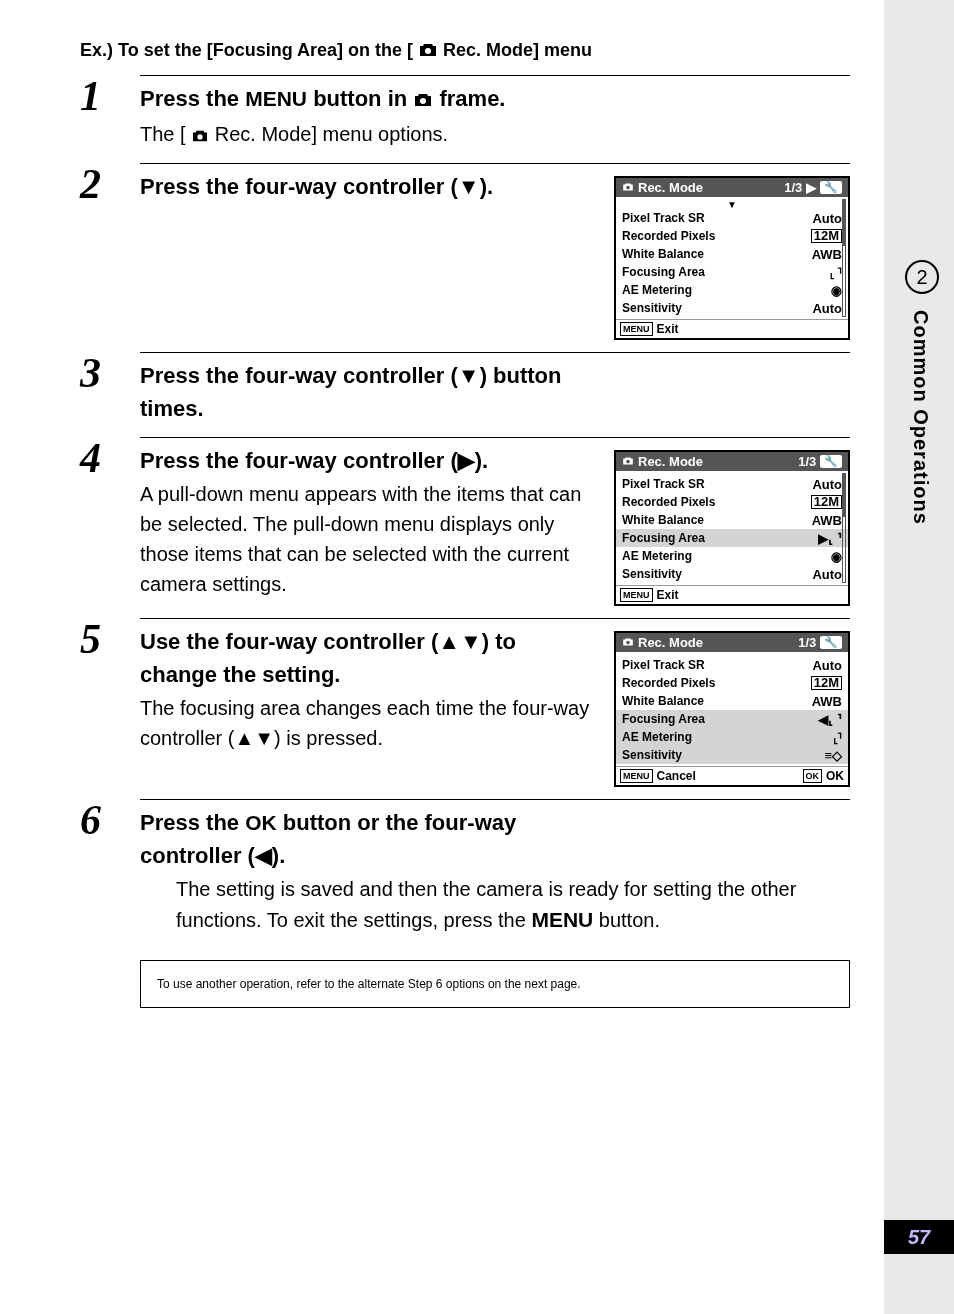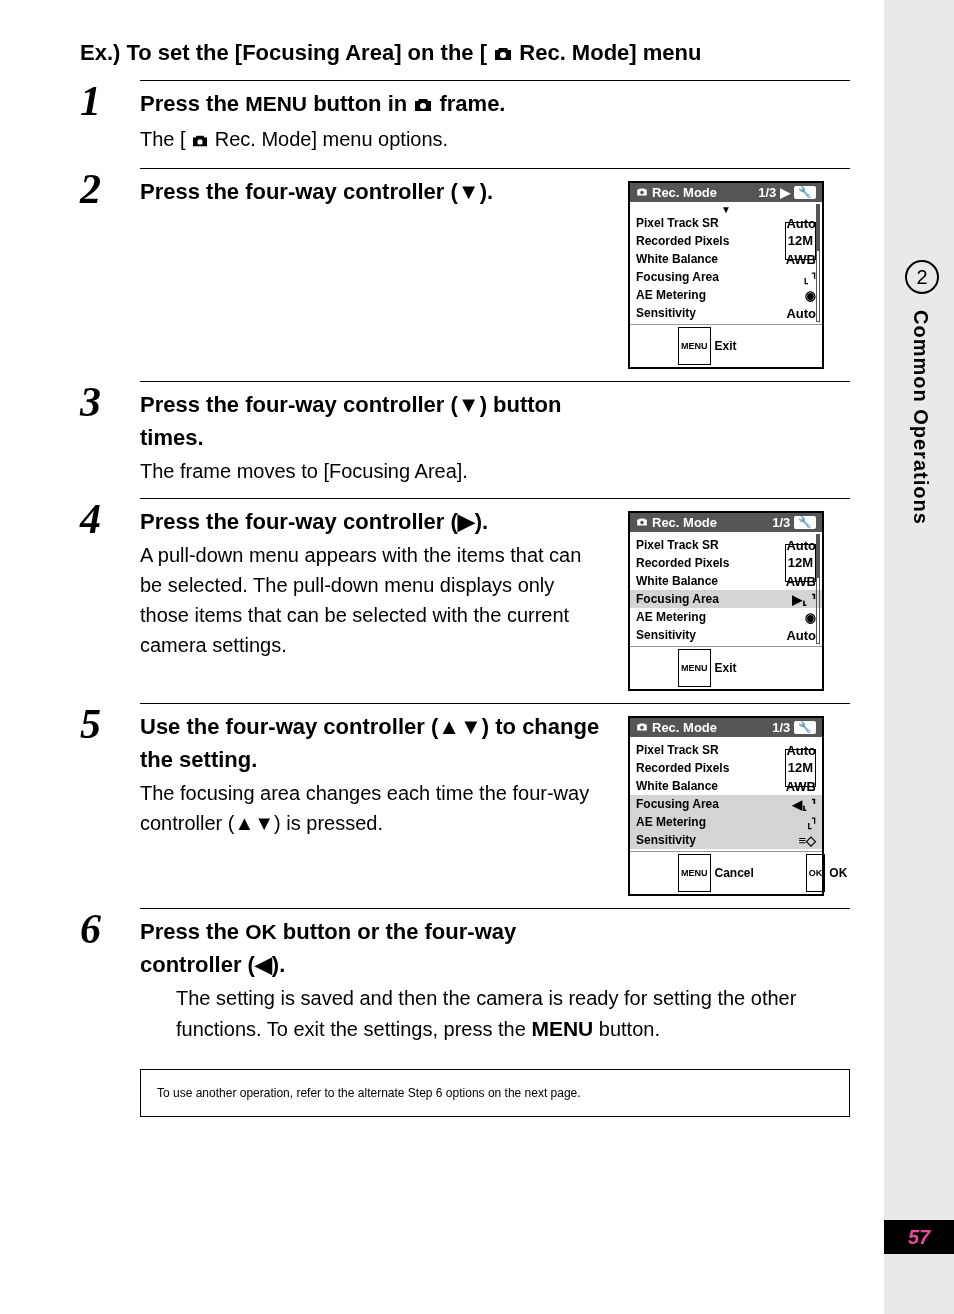--- a/index.html
+++ b/index.html
@@ -1,46 +1,46 @@
 <!DOCTYPE html>
 <html><head>
 <meta charset="utf-8">
 <style>
   * { box-sizing: border-box; margin: 0; padding: 0; }
   html, body { width: 954px; height: 1314px; font-family: Arial, Helvetica, sans-serif; background: #fff; color: #000; }
   .page { position: relative; width: 954px; height: 1314px; }
   .right-rail { position: absolute; right: 0; top: 0; width: 70px; height: 100%; background: #e9e9e9; }
   .rail-num { position: absolute; right: 15px; top: 260px; width: 34px; height: 34px; border: 2px solid #000; border-radius: 50%; display: flex; align-items: center; justify-content: center; font-size: 20px; background: #e9e9e9; }
   .rail-text { position: absolute; right: 22px; top: 310px; writing-mode: vertical-rl; font-weight: bold; font-size: 20px; letter-spacing: 1px; }
-  .page-num { position: absolute; right: 0; bottom: 60px; width: 70px; height: 34px; background: #000; color: #ec4899; display: flex; align-items: center; justify-content: center; font-weight: bold; font-style: italic; font-size: 20px; }
+  .page-num { position: absolute; right: 0; bottom: 60px; width: 70px; height: 34px; background: #000; color: #c4b5fd; display: flex; align-items: center; justify-content: center; font-weight: bold; font-style: italic; font-size: 20px; }
 
   .content { position: absolute; left: 80px; top: 40px; width: 770px; }
-  .ex-title { font-weight: bold; font-size: 22px; margin-bottom: 4px; }
+  .ex-title { font-weight: bold; font-size: 18px; margin-bottom: 4px; }
   .cam-icon { display: inline-block; vertical-align: -2px; }
 
   .step { display: flex; margin-top: 12px; }
   .step-num { width: 60px; font-size: 42px; font-weight: bold; font-style: italic; font-family: Georgia, 'Times New Roman', serif; line-height: 1; flex-shrink: 0; }
   .step-body { flex: 1; border-top: 1px solid #000; padding-top: 6px; }
   .step-head { font-weight: bold; font-size: 22px; line-height: 1.5; max-width: 470px; }
   .step-desc { font-size: 20px; line-height: 1.5; max-width: 470px; margin-top: 2px; }
-  .step-flex { display: flex; gap: 28px; }
+  .step-flex { display: flex; gap: 16px; }
   .step-text { flex: 1; max-width: 460px; }
 
-  .lcd { width: 196px; border: 2px solid #000; background: #fff; font-family: Arial, sans-serif; font-size: 13px; flex-shrink: 0; margin-top: 6px; position: relative; }
+  .lcd { width: 236px; border: 2px solid #000; background: #fff; font-family: Arial, sans-serif; font-size: 13px; flex-shrink: 0; margin-top: 6px; position: relative; }
   .lcd-title { background: #555; color: #fff; padding: 2px 6px; display: flex; align-items: center; gap: 4px; font-weight: bold; }
   .lcd-title .spacer { flex: 1; }
   .lcd-title .page-ind { background: #fff; color: #333; padding: 0 4px; border-radius: 2px; font-size: 11px; }
   .lcd-body { position: relative; padding: 4px 6px 2px 6px; }
   .lcd-row { display: flex; justify-content: space-between; align-items: center; height: 18px; font-weight: bold; font-size: 12px; }
   .lcd-row .label { white-space: nowrap; }
   .lcd-row .val { white-space: nowrap; font-size: 13px; }
   .lcd-row.hl { background: #d4d4d4; margin: 0 -6px; padding: 0 6px; }
   .lcd-footer { border-top: 1px solid #999; padding: 2px 4px; display: flex; align-items: center; gap: 4px; font-weight: bold; font-size: 12px; }
   .lcd-footer .spacer { flex: 1; }
-  .boxed { border: 1px solid #000; padding: 12px 2px; font-size: 9px; line-height: 12px; display: inline-block; margin-left: 44px; }
+  .boxed { border: 1px solid #000; padding: 0 2px; font-size: 9px; line-height: 12px; display: inline-block; }
   .lcd-scroll { position: absolute; right: 2px; top: 2px; bottom: 2px; width: 4px; border: 1px solid #555; }
   .lcd-scroll-thumb { position: absolute; left: 0; right: 0; top: 0; height: 40%; background: #555; }
 
   .note-box { border: 1px solid #000; padding: 14px 16px; font-size: 12px; line-height: 1.5; margin-top: 24px; margin-left: 60px; }
   .menu-word { font-weight: bold; font-size: 21px; }
   .ok-word { font-weight: bold; font-size: 21px; }
   svg.cam path { fill: #000; }
 </style>
 </head>
 <body>
@@ -146,21 +146,20 @@
               </div>
           </div>
         </div>
       </div>
     </div>
 
     <div class="step">
       <div class="step-num">3</div>
       <div class="step-body">
         <div class="step-head">Press the four-way controller (▼) button times.</div>
-        <div class="step-desc">The frame moves to [Focusing Area].</div>
       </div>
     </div>
 
     <div class="step">
       <div class="step-num">4</div>
       <div class="step-body">
         <div class="step-flex">
           <div class="step-text">
             <div class="step-head">Press the four-way controller (▶).</div>
             <div class="step-desc">A pull-down menu appears with the items that can be selected.

